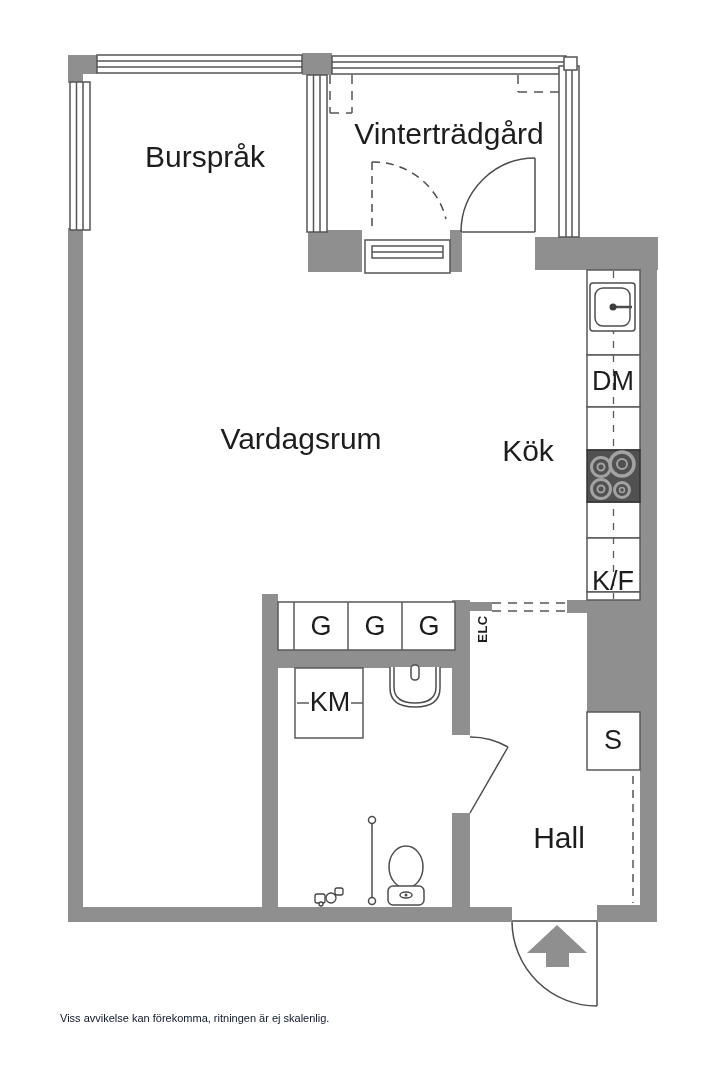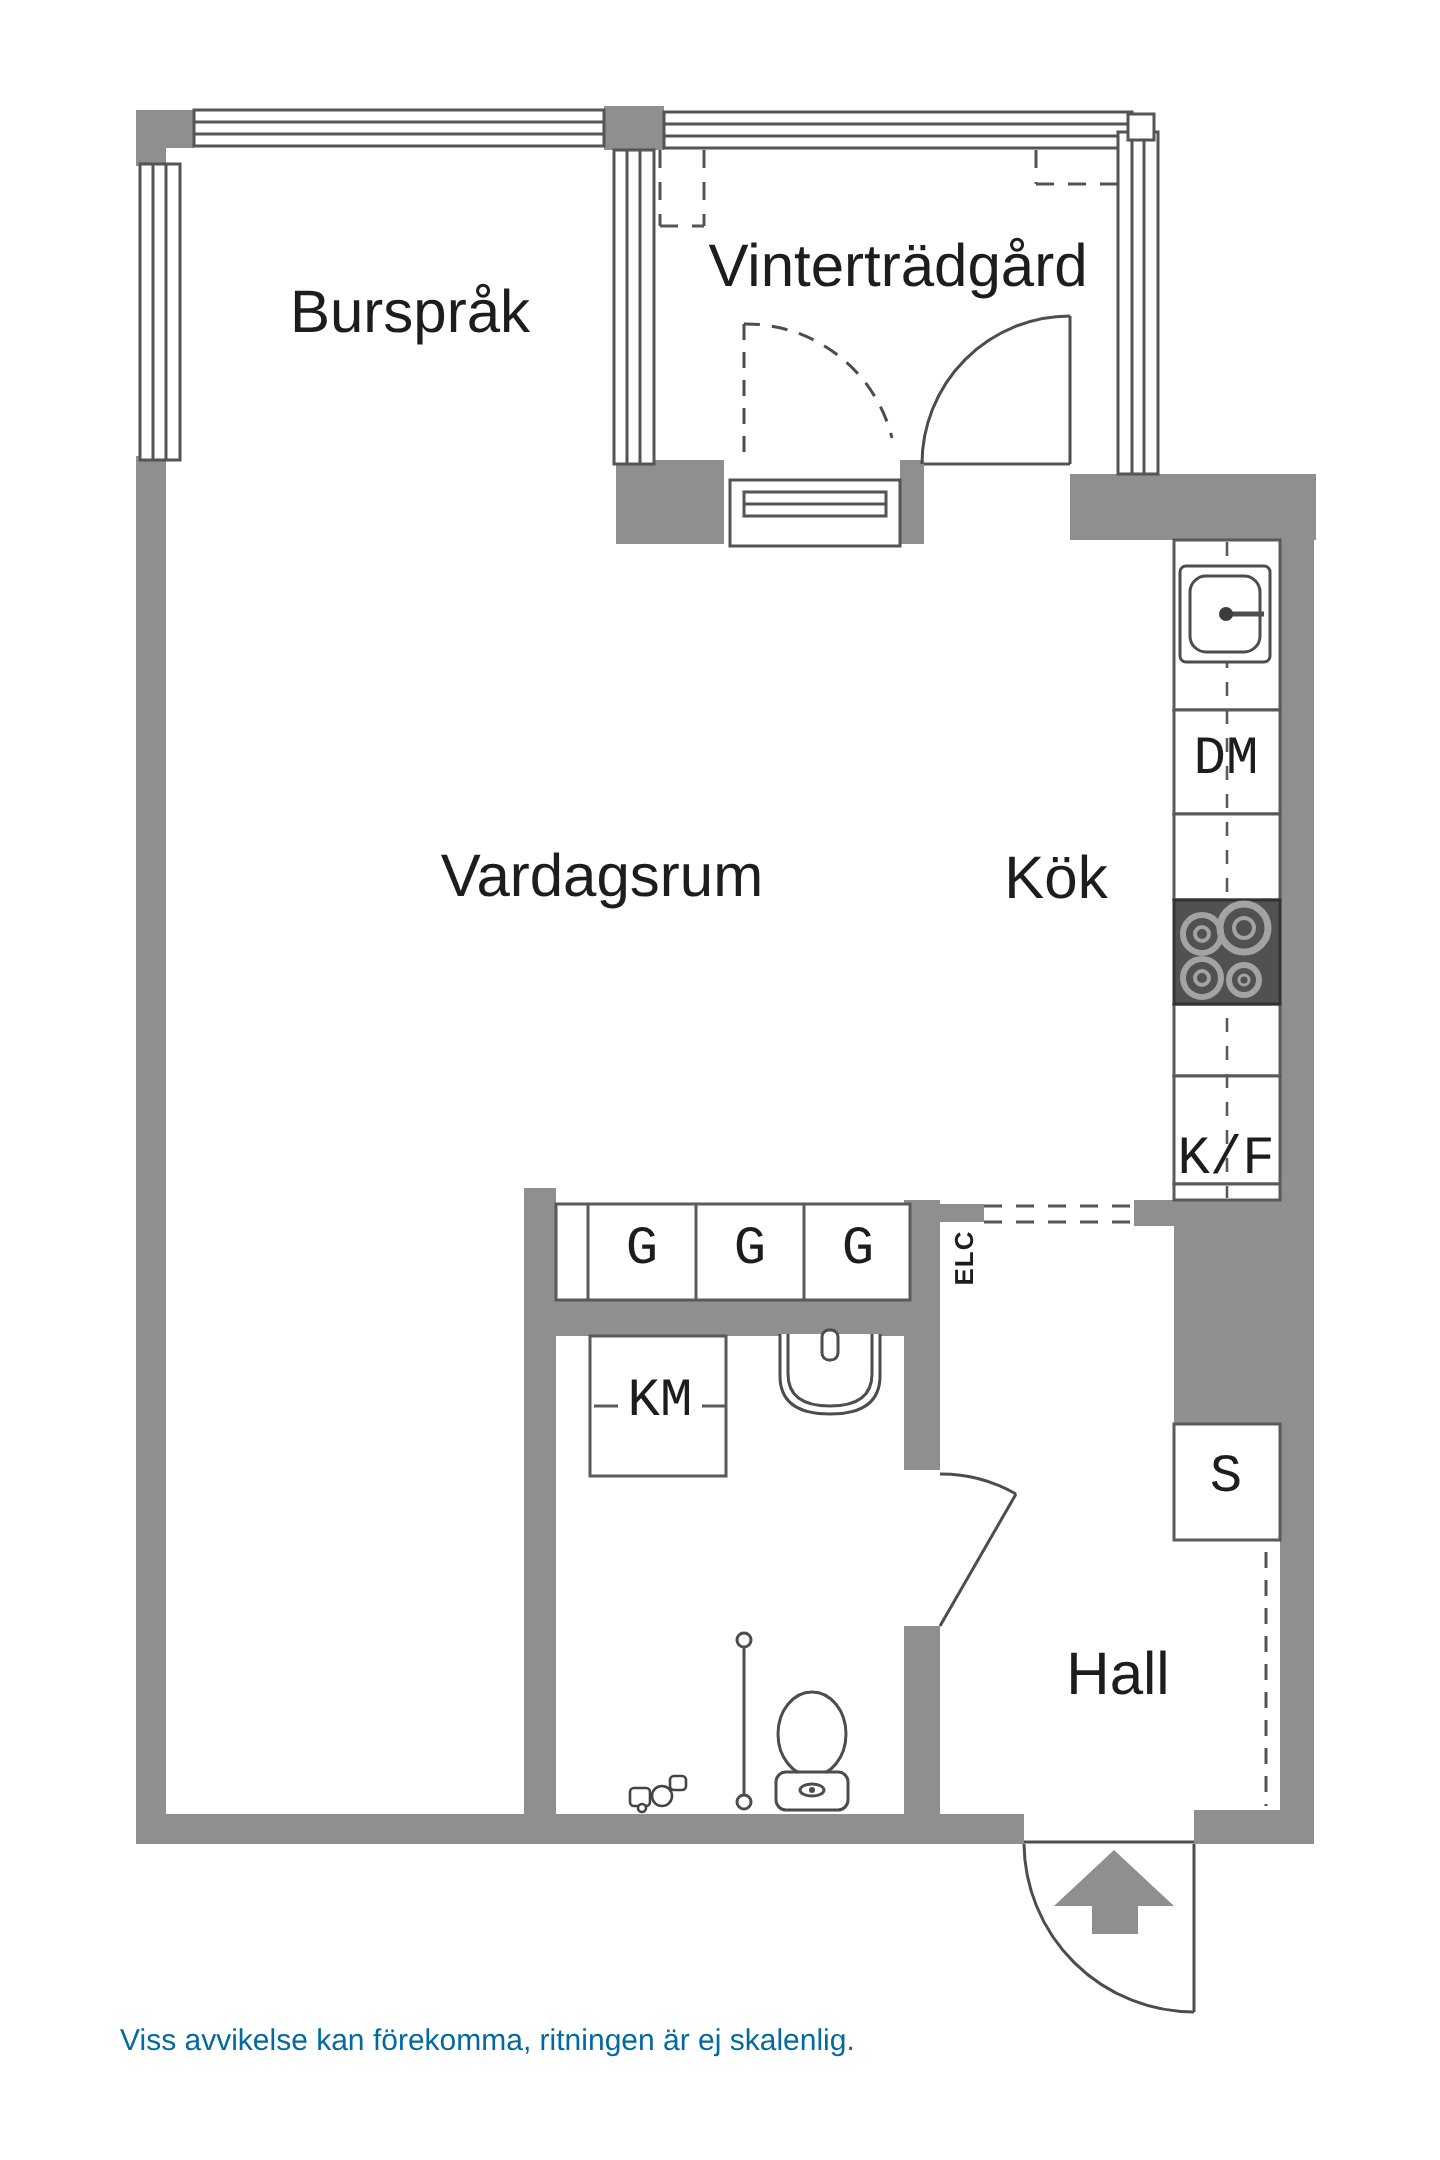--- a/index.html
+++ b/index.html
@@ -7,24 +7,24 @@
     position:relative;width:720px;height:1080px;background:#ffffff;overflow:hidden;
     font-family:"Liberation Sans","DejaVu Sans",sans-serif;
     --wall:#8f8f8f; --line:#555555; --text:#1d1d1d;
   }
   .wall{position:absolute;background:var(--wall);}
   svg.plan{position:absolute;left:0;top:0;}
   .lbl{
     position:absolute;transform:translate(-50%,-50%);
     font-size:30px;color:var(--text);white-space:nowrap;line-height:1;
   }
-  .lbl.fixture{font-size:27px;font-family:Liberation Mono, monospace;}
+  .lbl.fixture{font-size:27px;}
   .lbl.elc{font-size:13px;font-weight:600;transform:translate(-50%,-50%) rotate(-90deg);letter-spacing:.5px;}
   .disclaimer{
-    position:absolute;left:60px;top:1012px;font-size:15px;color:#0369a1;white-space:nowrap;
+    position:absolute;left:60px;top:1012px;font-size:11px;color:#0f172a;white-space:nowrap;
   }
 </style>
 </head>
 <body>
 
 <div class="canvas">
 
   <div class="wall" style="left:68px;top:55px;width:29px;height:19px"></div>
   <div class="wall" style="left:68px;top:74px;width:15px;height:9px"></div>
   <div class="wall" style="left:302px;top:53px;width:30px;height:22px"></div>
@@ -191,21 +191,21 @@
 
     <g fill="#8f8f8f">
       <polygon points="557,925 527,953 587,953"></polygon>
       <rect x="546" y="953" width="23" height="14"></rect>
     </g>
   </svg>
 
   <span class="lbl" style="left:205px;top:157px">Burspråk</span>
   <span class="lbl" style="left:449px;top:134px">Vinterträdgård</span>
   <span class="lbl" style="left:301px;top:439px">Vardagsrum</span>
-  <span class="lbl" style="left:528px;top:440px">Kök</span>
+  <span class="lbl" style="left:528px;top:451px">Kök</span>
   <span class="lbl" style="left:559px;top:838px">Hall</span>
 
   <span class="lbl fixture" style="left:613px;top:381px">DM</span>
   <span class="lbl fixture" style="left:613px;top:581px">K/F</span>
   <span class="lbl fixture" style="left:321px;top:626px">G</span>
   <span class="lbl fixture" style="left:375px;top:626px">G</span>
   <span class="lbl fixture" style="left:429px;top:626px">G</span>
   <span class="lbl fixture" style="left:330px;top:702px">KM</span>
   <span class="lbl fixture" style="left:613px;top:740px">S</span>
   <span class="lbl elc" style="left:482px;top:629px">ELC</span>

